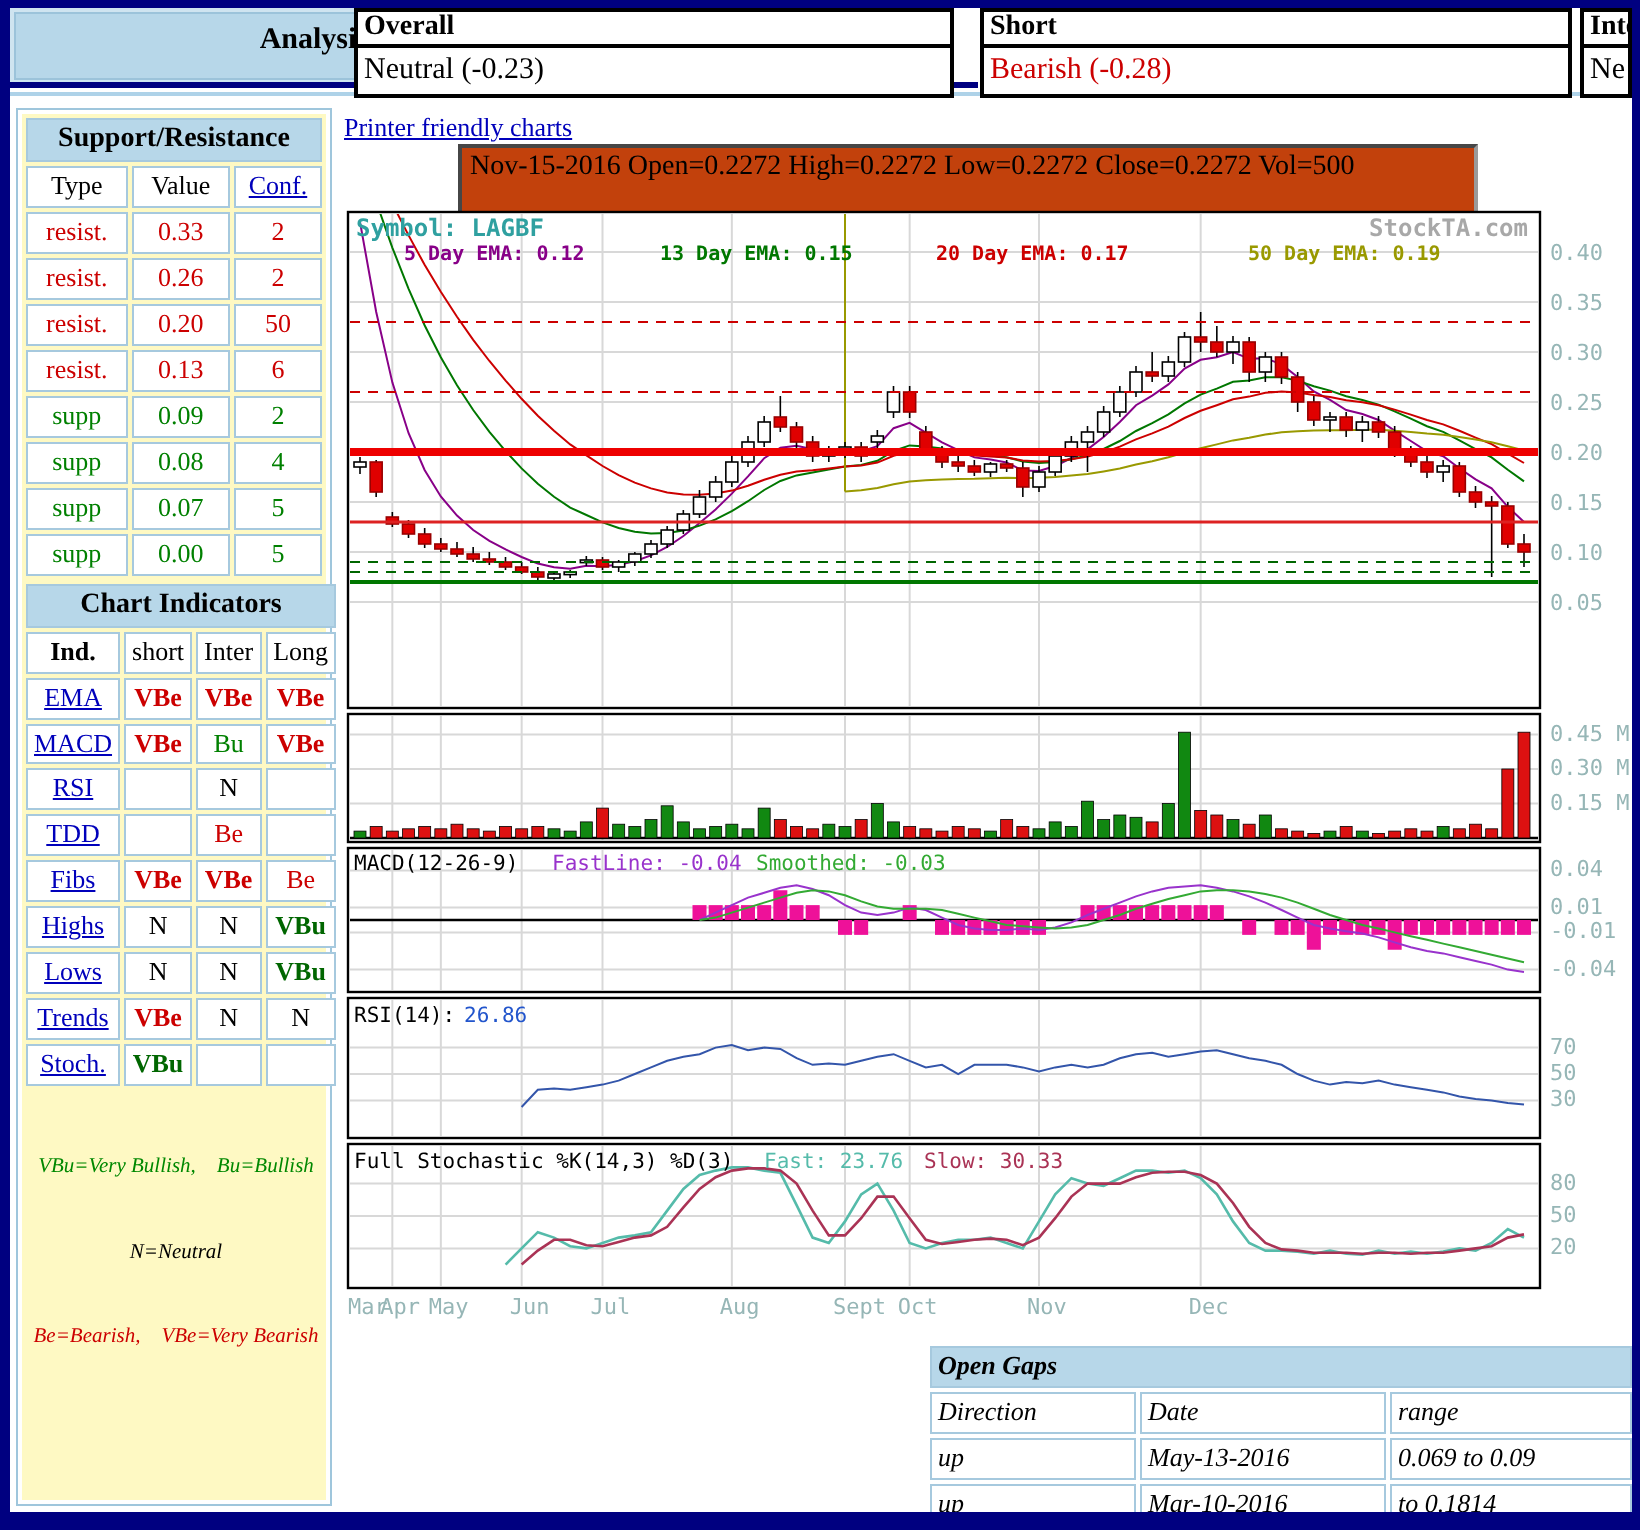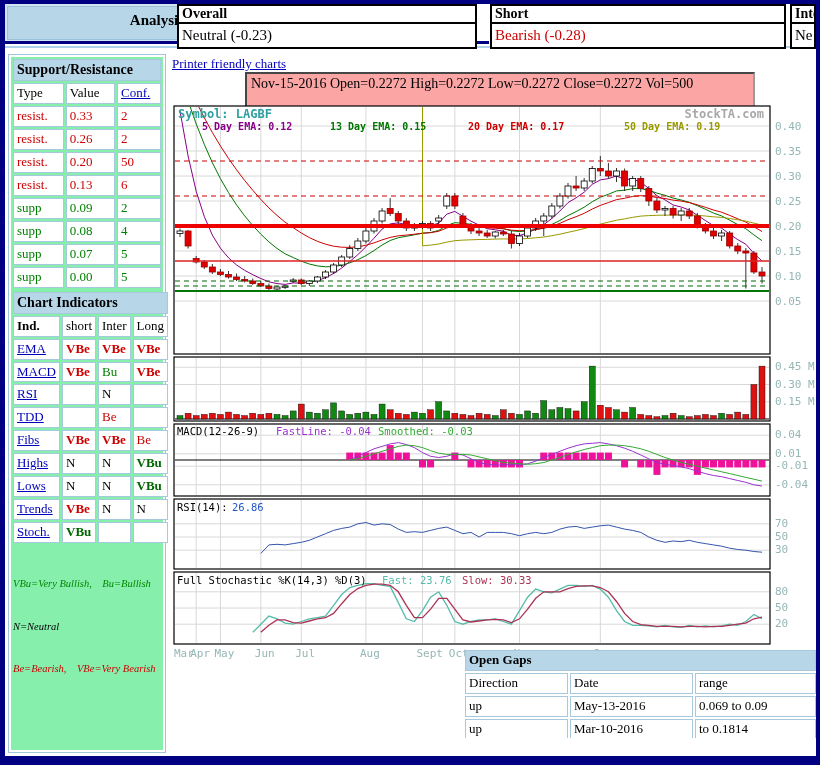--- a/index.html
+++ b/index.html
@@ -13,44 +13,44 @@
   .navy-underline{position:absolute;left:-5px;top:37px;width:489px;height:3px;background:#000080;}
   .blue-hr{position:absolute;left:-5px;top:42px;width:811px;height:2px;background:#aed2e8;}
   .topcol{position:absolute;top:0;}
   .topcol .hd{border:2px solid #000;background:#fff;font-weight:bold;font-size:14px;
         padding:0 3px;height:16px;line-height:15px;overflow:hidden;}
   .topcol .val{border:2px solid #000;border-top:none;background:#fff;font-size:15px;
         padding:2px 3px;height:19px;line-height:18px;overflow:hidden;}
   .red-text{color:#cc0000;}
   
   .sidebar{position:absolute;left:3px;top:50px;width:158px;height:699px;
-        border:1px solid #9fc6dc;box-shadow:0 0 0 2px #fff inset;background:#86efac;padding:2px;box-sizing:border-box;}
+        border:1px solid #9fc6dc;box-shadow:0 0 0 2px #fff inset;background:#fef9c3;padding:2px;box-sizing:border-box;text-align:center;}
   table.panel{border-collapse:separate;border-spacing:2px;width:100%;}
   table.panel td{border:1px solid #a6c9de;padding:2px 3px;font-size:13px;background:#fff;line-height:1.15;}
   table.panel td.title{background:#b7d7e9;font-weight:bold;font-size:14px;border:1px solid #a6c9de;}
   a.lnk{color:#0000bb;text-decoration:underline;cursor:pointer;}
   tr.c-resist td{color:#cc0000;}
   tr.c-supp td{color:#008000;}
   .c-vbe{color:#cc0000;font-weight:bold;}
   .c-be{color:#cc0000;}
   .c-vbu{color:#006600;font-weight:bold;}
   .c-bu{color:#008000;}
   .c-n{color:#000;}
   .legend{margin-top:4px;padding-left:2px;font-size:10.5px;line-height:1.35;white-space:pre;font-style:italic;}
   .legend .g{color:#008800;}
   .legend .k{color:#000;}
   .legend .r{color:#cc0000;}
   
   .printer-row{position:absolute;left:167px;top:52px;width:644px;text-align:left;font-size:13px;}
-  .quote-box{position:absolute;left:240px;top:68px;width:510px;height:38px;box-sizing:border-box;
-        border:2px inset #9a9a9a;background:#fca5a5;font-size:14px;padding:2px 4px;overflow:hidden;white-space:nowrap;}
+  .quote-box{position:absolute;left:224px;top:68px;width:510px;height:38px;box-sizing:border-box;
+        border:2px inset #9a9a9a;background:#c2410c;font-size:14px;padding:2px 4px;overflow:hidden;white-space:nowrap;}
   .chart-wrap{position:absolute;left:167px;top:100px;width:648px;height:560px;}
   svg{font-family:"DejaVu Sans Mono","Liberation Mono",monospace;font-size:11px;}
   
-  .gaps{position:absolute;left:458px;top:644px;width:355px;height:90px;overflow:hidden;}
+  .gaps{position:absolute;left:458px;top:667px;width:355px;height:90px;overflow:hidden;font-style:italic;}
   .gaps table.panel td{font-size:13px;}
 </style>
 </head>
 <body>
 
 <div class="page">
 
   <div class="analysis-box">
     <span>Analysis</span>
   </div>

